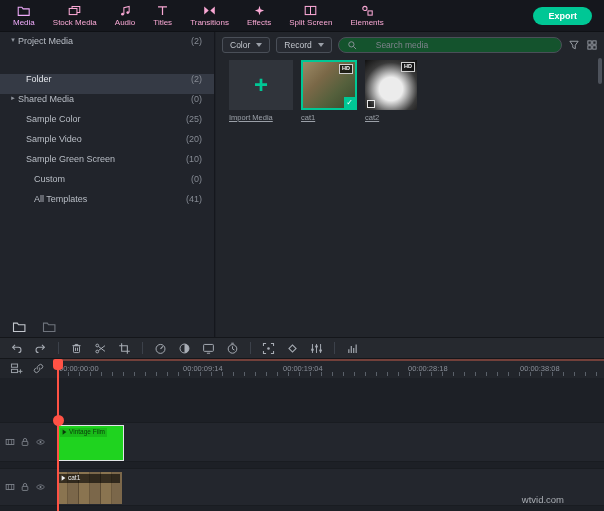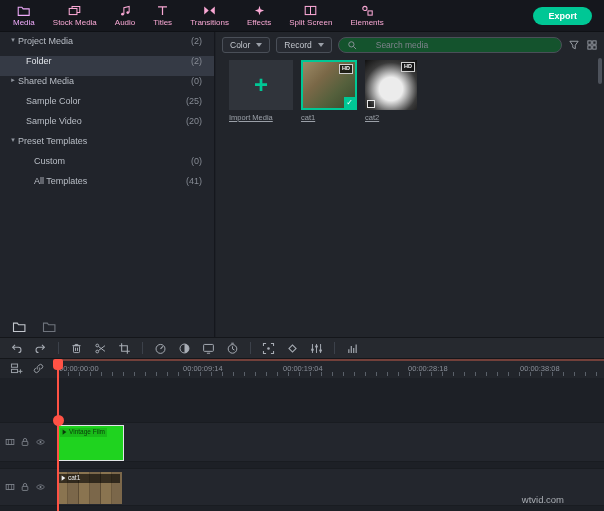--- a/index.html
+++ b/index.html
@@ -23,21 +23,21 @@
   
   .sidebar{position:absolute;top:32px;left:0;width:215px;height:305px;background:#21242b;
            border-right:1px solid #15171d;}
   .sidebar ul{list-style:none;margin:4px 0 0 0;padding:0;}
   .sitem{display:flex;align-items:flex-start;height:20px;font-size:9px;color:#b9bec6;padding-right:12px;}
   .sitem .arrow{width:10px;font-size:7px;color:#8e939c;text-align:center;flex:none;}
   .sitem.l0{padding-left:8px;}
   .sitem.l1{padding-left:26px;}
   .sitem.l2{padding-left:34px;}
   .sitem .scount{margin-left:auto;color:#868b94;}
-  .sitem.selected{background:#353a45;color:#e2e5ea;}
+  .sitem.selected{background:#353a45;color:#e2e5ea;margin-top:18px;}
   .sidebar-footer{position:absolute;bottom:5px;left:12px;display:flex;gap:16px;color:#9ba0a8;}
 
   
   .media-panel{position:absolute;top:32px;left:216px;right:0;height:305px;background:#22252b;}
   .media-toolbar{position:absolute;top:4px;left:6px;right:6px;height:18px;display:flex;
                  align-items:center;gap:6px;}
   .dropdown{height:16px;border:1px solid #4a4f58;border-radius:3px;display:flex;align-items:center;
             gap:6px;padding:0 7px;font-size:8.5px;color:#c3c7ce;background:#272a31;}
   .caret{width:0;height:0;border-left:3.5px solid transparent;border-right:3.5px solid transparent;
          border-top:4px solid #9ba0a8;}
@@ -199,24 +199,23 @@
         <span class="scount">(0)</span>
       </li>
       <li class="sitem l1">
         <span class="slabel">Sample Color</span>
         <span class="scount">(25)</span>
       </li>
       <li class="sitem l1">
         <span class="slabel">Sample Video</span>
         <span class="scount">(20)</span>
       </li>
-      <li class="sitem l0">
-        <span class="arrow">▾</span>
-        <span class="slabel">Preset Templates</span>
-        <span class="scount"></span>
+      <li class="sitem l1">
+        <span class="slabel">Sample Green Screen</span>
+        <span class="scount">(10)</span>
       </li>
       <li class="sitem l2">
         <span class="slabel">Custom</span>
         <span class="scount">(0)</span>
       </li>
       <li class="sitem l2">
         <span class="slabel">All Templates</span>
         <span class="scount">(41)</span>
       </li>
     </ul>

